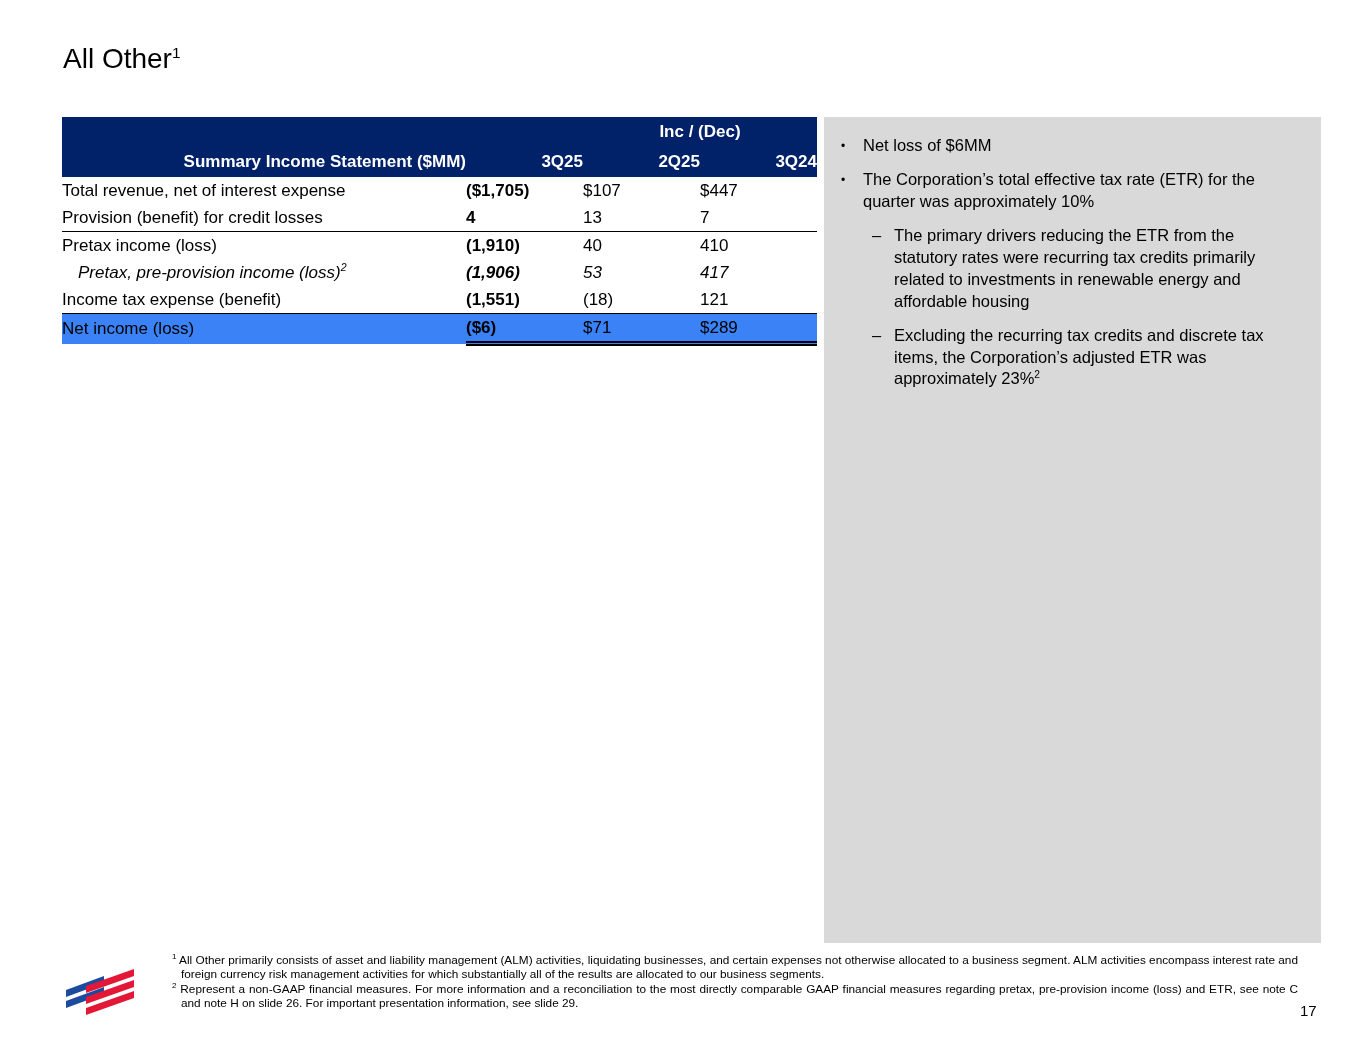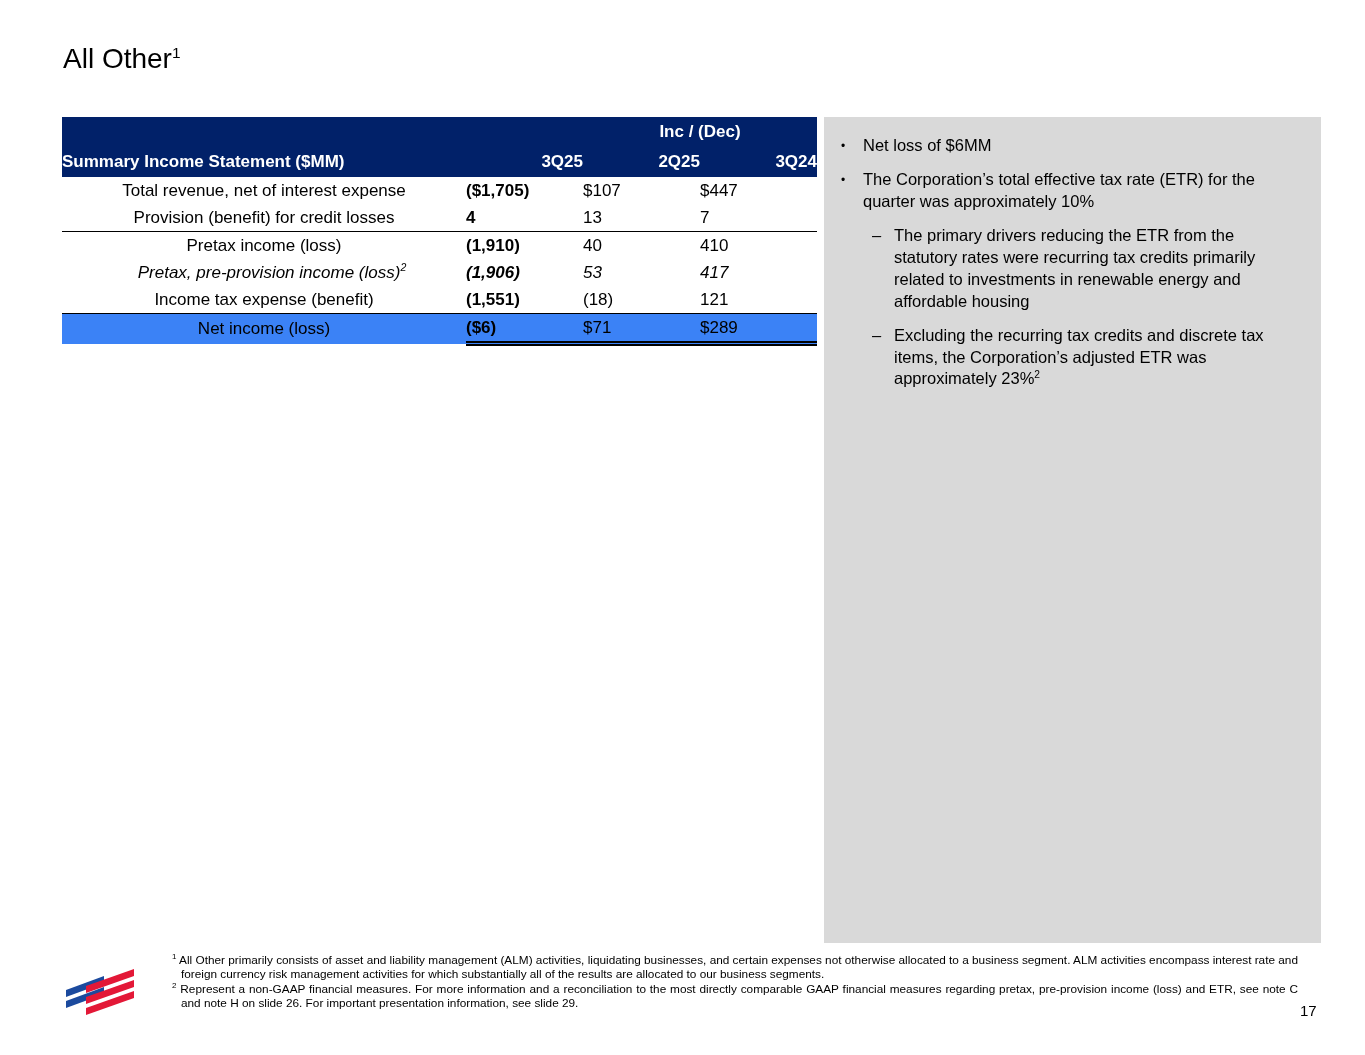--- a/index.html
+++ b/index.html
@@ -9,24 +9,24 @@
   
   .title{position:absolute;left:62px;top:42px;font-size:28px;font-weight:500;margin:1px;}
   .title sup{font-size:0.55em;vertical-align:super;line-height:0;}
 
   
   .income-table{position:absolute;left:62px;top:117px;width:755px;
                 border-collapse:collapse;table-layout:fixed;font-size:17px;}
   .c-label{width:404px;} .c-val{width:117px;}
   .income-table thead th{background:#012169;color:#fff;font-weight:bold;height:30px;padding:0;}
   .h-group{text-align:center;}
-  .h-label{text-align:left;padding-left:6px;}
+  .h-label{text-align:right;padding-left:6px;}
   .h-val{text-align:right;padding-right:26px;}
   .income-table tbody td{height:27px;padding:0;vertical-align:middle;}
-  td.lbl{text-align:center;padding-left:6px;}
+  td.lbl{text-align:left;padding-left:6px;}
   td.lbl.indent{padding-left:16px;}
   td.val{padding-right:26px;}
   .b{font-weight:bold;}
   tr.italic td{font-style:italic;}
   tr.rule-above td{border-top:1.5px solid #000;}
   tr.highlight td{background:#3b82f6;}
   tr.highlight td.val{border-bottom:5px double #000;}
   .income-table sup{font-size:0.62em;vertical-align:super;line-height:0;}
 
   

